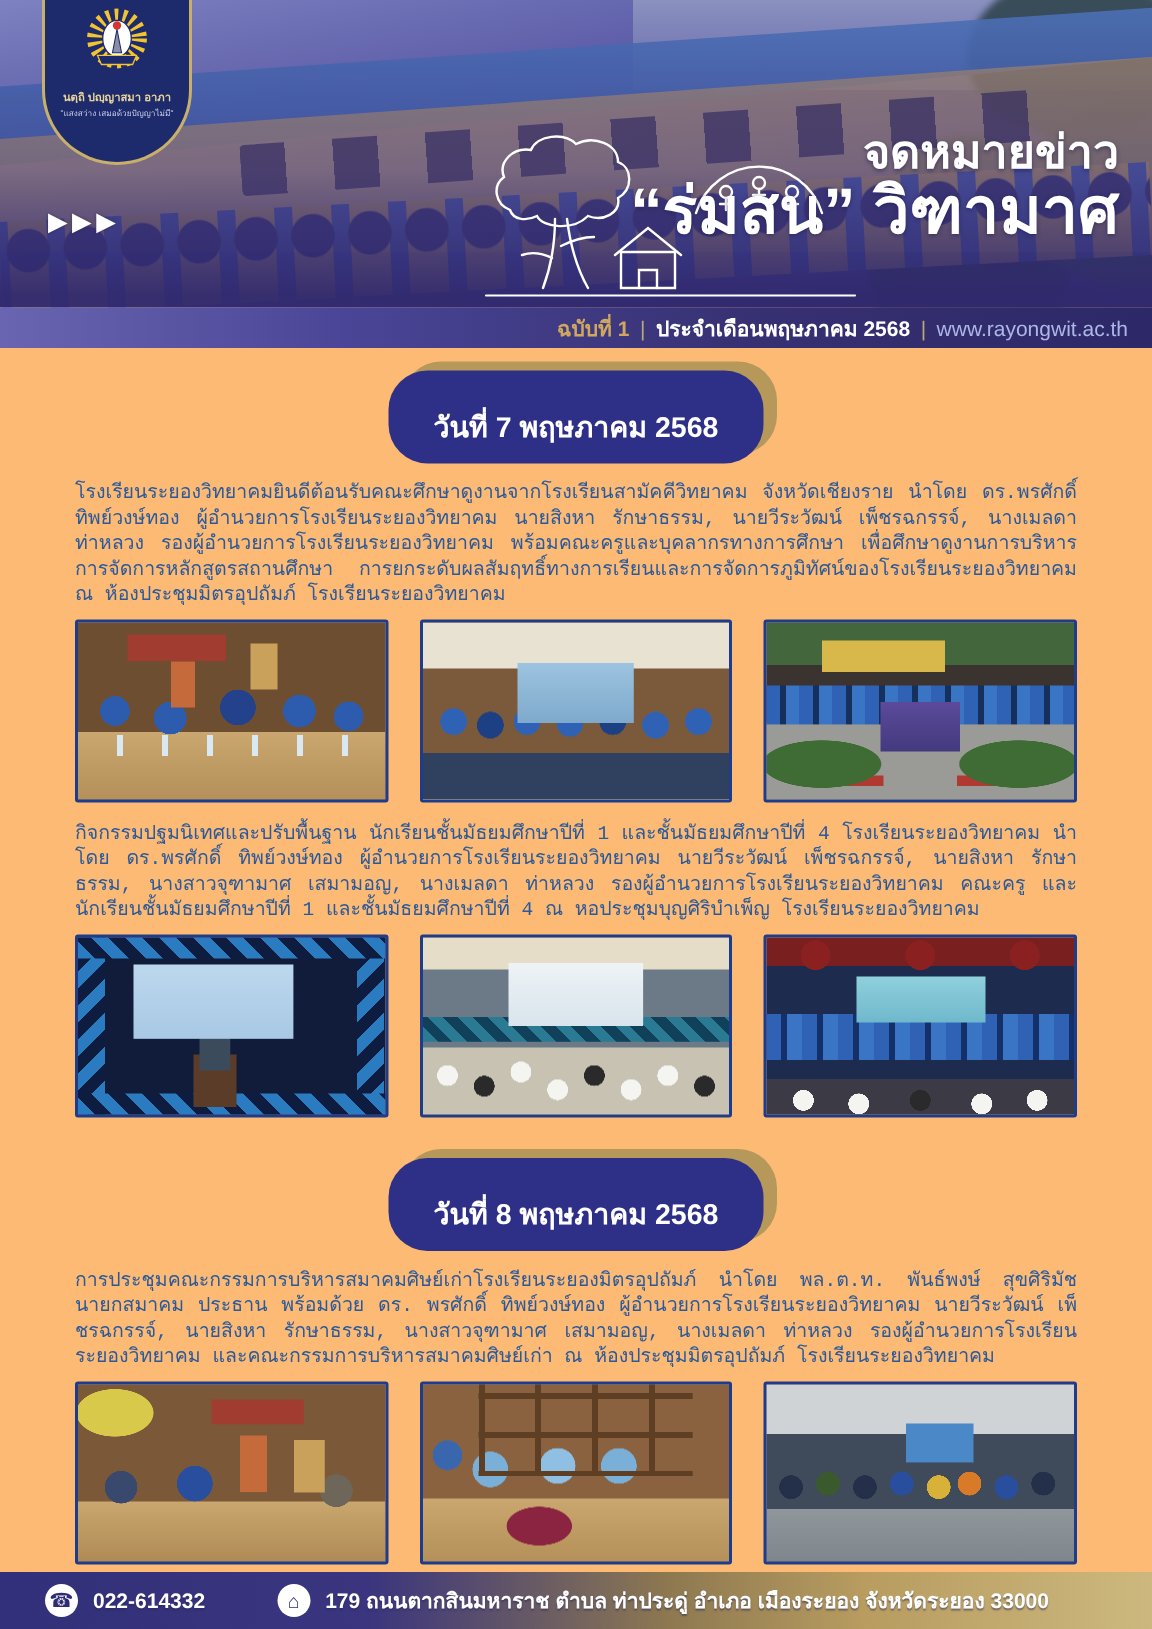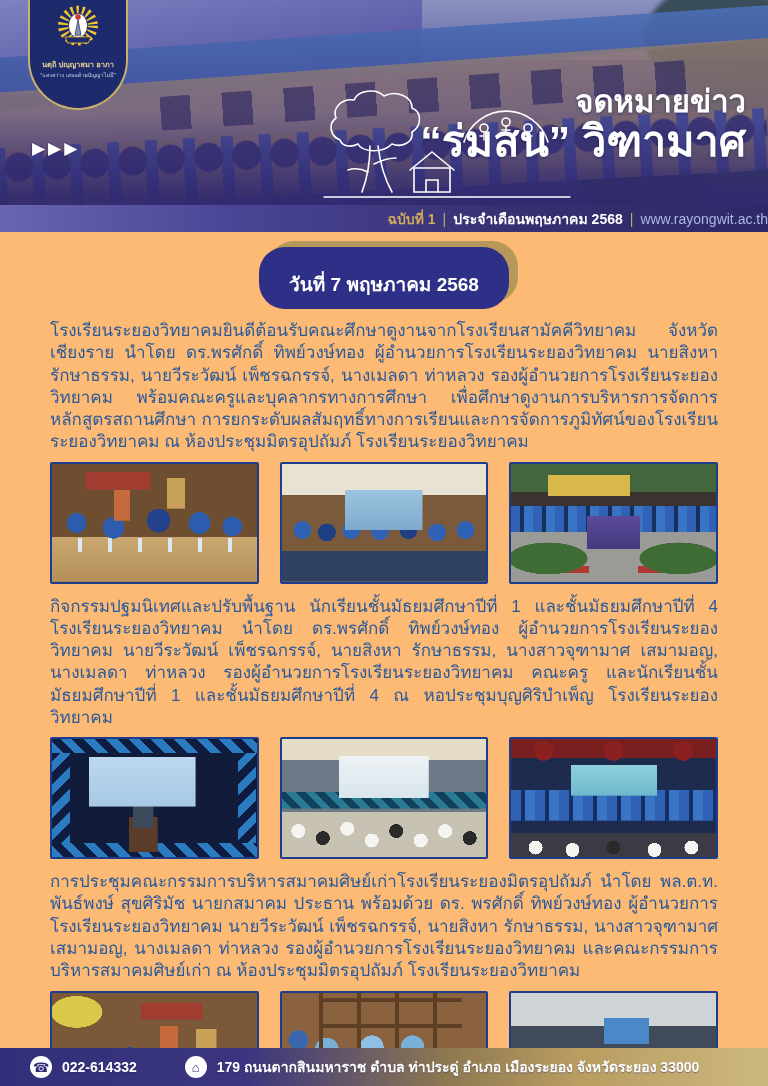--- a/index.html
+++ b/index.html
@@ -48,36 +48,36 @@
 
   
   .title-block { position:absolute; right:22px; top:86px; text-align:right; z-index:4; color:#fff; }
   .title-l1 { font-size:31px; font-weight:bold; line-height:1.0; text-shadow:0 1px 3px rgba(20,20,70,.5); }
   .title-l2 { font-size:43px; font-weight:bold; line-height:1.15; text-shadow:0 1px 3px rgba(20,20,70,.5); }
   .tree-art { position:absolute; left:322px; top:88px; z-index:4; }
 
   
   .issue-bar { position:relative; width:768px; height:27px;
     background:linear-gradient(90deg,#6a65b0 0%,#4a4596 30%,#373173 65%,#2d2867 100%);
-    display:flex; align-items:center; justify-content:flex-end; gap:7px; 
+    display:flex; align-items:center; justify-content:flex-end; gap:7px; padding-right:16px;
     font-size:14px; }
   .issue-no { color:#cfa85e; font-weight:bold; }
   .issue-sep { color:#b9a977; }
   .issue-month { color:#ffffff; font-weight:bold; }
   .issue-site { color:#aeb6e8; }
 
   
   .section { text-align:center; }
   .badge-wrap { position:relative; display:inline-block; margin:15px auto 9px; }
   .badge-gold { position:absolute; left:9px; top:-6px; right:-9px; bottom:6px;
     background:#b5985a; border-radius:26px; }
   .badge-navy { position:relative; background:#2e2f86; color:#ffffff; font-weight:bold;
     font-size:19px; padding:22px 30px 10px; border-radius:26px; white-space:nowrap; }
-  .para { margin:2px 50px 8px; text-align:justify; color:#2a5a9b; font-size:17px;
-    line-height:1.31; }
+  .para { margin:2px 50px 8px; text-align:justify; color:#2a5a9b; font-size:13px;
+    line-height:1.31;font-family:Liberation Mono, monospace; }
   .photo-row { display:flex; gap:21px; margin:6px 50px 12px; }
   .photo { flex:1; height:122px; border:2px solid #1e3c8c; border-radius:2px; background:#cccccc; }
 
   
   .ph11 { background:
     linear-gradient(#a03c30,#a03c30) 24% 8%/32% 15% no-repeat,
     linear-gradient(#caa15a,#caa15a) 62% 16%/9% 26% no-repeat,
     linear-gradient(#c56a3a,#c56a3a) 33% 30%/8% 26% no-repeat,
     radial-gradient(circle 10px at 12% 50%, #2d5cae 98%, transparent),
     radial-gradient(circle 11px at 30% 54%, #2d5cae 98%, transparent),
@@ -262,20 +262,24 @@
   <div class="section">
     <p class="para">กิจกรรมปฐมนิเทศและปรับพื้นฐาน นักเรียนชั้นมัธยมศึกษาปีที่ 1 และชั้นมัธยมศึกษาปีที่ 4 โรงเรียนระยองวิทยาคม นำโดย ดร.พรศักดิ์ ทิพย์วงษ์ทอง ผู้อำนวยการโรงเรียนระยองวิทยาคม นายวีระวัฒน์ เพ็ชรฉกรรจ์, นายสิงหา รักษาธรรม, นางสาวจุฑามาศ เสมามอญ, นางเมลดา ท่าหลวง รองผู้อำนวยการโรงเรียนระยองวิทยาคม คณะครู และนักเรียนชั้นมัธยมศึกษาปีที่ 1 และชั้นมัธยมศึกษาปีที่ 4 ณ หอประชุมบุญศิริบำเพ็ญ โรงเรียนระยองวิทยาคม</p>
     <div class="photo-row">
       <div class="photo ph21"></div>
       <div class="photo ph22"></div>
       <div class="photo ph23"></div>
     </div>
   </div>
 
   <div class="section">
+    <div class="badge-wrap">
+      <div class="badge-gold"></div>
+      <div class="badge-navy">วันที่ 8 พฤษภาคม 2568</div>
+    </div>
     <p class="para">การประชุมคณะกรรมการบริหารสมาคมศิษย์เก่าโรงเรียนระยองมิตรอุปถัมภ์ นำโดย พล.ต.ท. พันธ์พงษ์ สุขศิริมัช นายกสมาคม ประธาน พร้อมด้วย ดร. พรศักดิ์ ทิพย์วงษ์ทอง ผู้อำนวยการโรงเรียนระยองวิทยาคม นายวีระวัฒน์ เพ็ชรฉกรรจ์, นายสิงหา รักษาธรรม, นางสาวจุฑามาศ เสมามอญ, นางเมลดา ท่าหลวง รองผู้อำนวยการโรงเรียนระยองวิทยาคม และคณะกรรมการบริหารสมาคมศิษย์เก่า ณ ห้องประชุมมิตรอุปถัมภ์ โรงเรียนระยองวิทยาคม</p>
     <div class="photo-row">
       <div class="photo ph31"></div>
       <div class="photo ph32"></div>
       <div class="photo ph33"></div>
     </div>
   </div>
 
   <div class="footer">
     <span class="ficon">☎</span>

